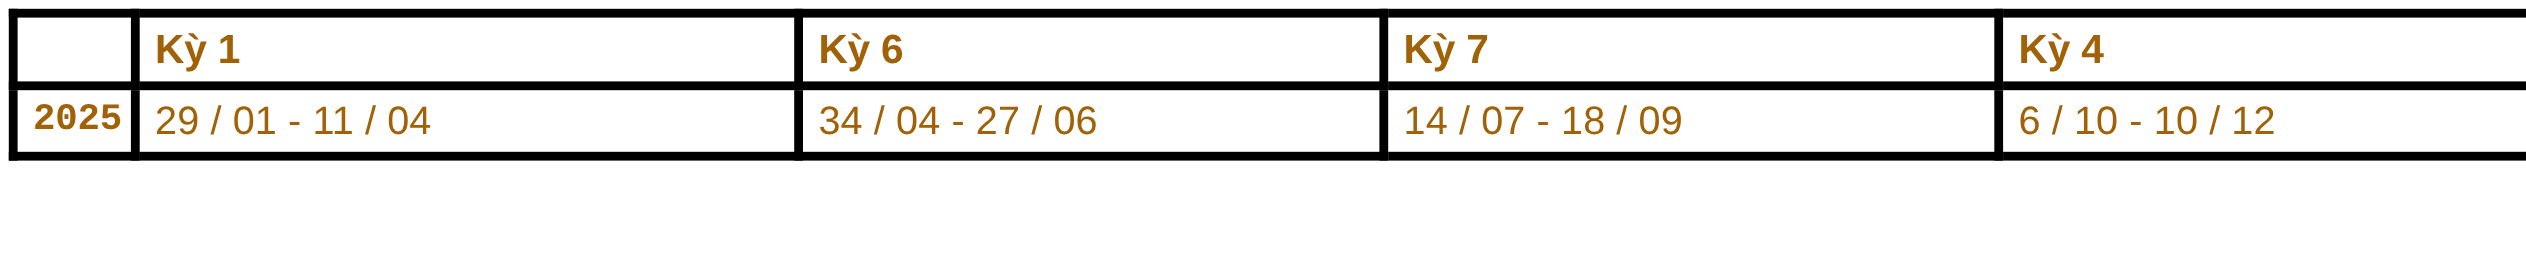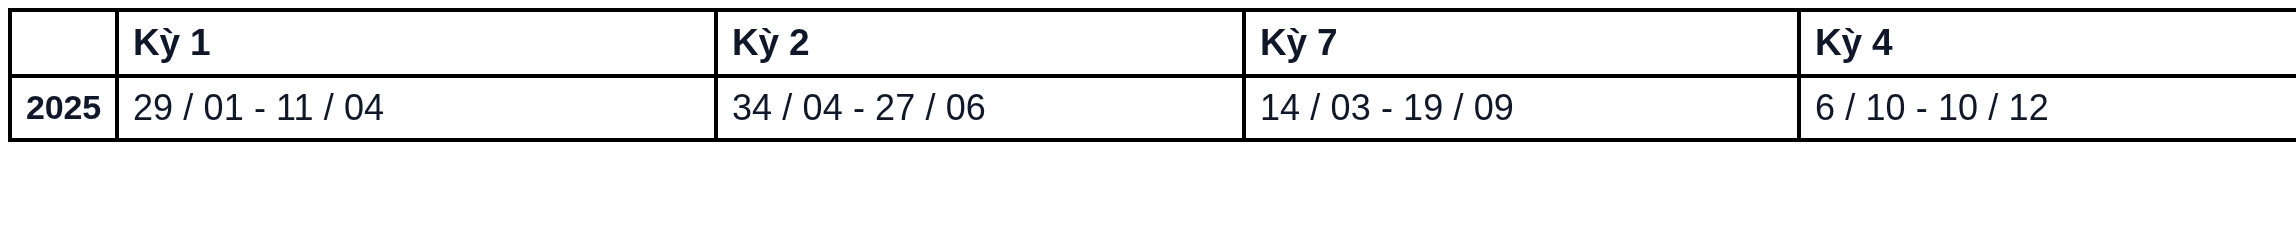--- a/index.html
+++ b/index.html
@@ -26,24 +26,24 @@
 
   table.schedule {
     border-collapse: collapse;
     table-layout: fixed;
     width: 2280px;
     height: 130px;
     border: 2px solid #3a3a3a;
   }
 
   table.schedule td {
-    border: 4px solid #000000;
+    border: 8px solid #000000;
     padding: 0 0 0 14px;
     vertical-align: middle;
-    color: #0f172a;
+    color: #a16207;
     white-space: nowrap;
     overflow: hidden;
     line-height: 1.05;
   }
 
   
   .col-year   { width: 89px;  }
   .col-term-1 { width: 581px; }
   .col-term-2 { width: 510px; }
   .col-term-3 { width: 537px; }
@@ -55,20 +55,21 @@
   .term-heading {
     font-size: 37px;
     font-weight: bold;
     letter-spacing: -0.2px;
   }
 
   .year-label {
     font-size: 34px;
     font-weight: bold;
     letter-spacing: -0.2px;
+    font-family: Liberation Mono, monospace;
   }
 
   .date-range {
     font-size: 36px;
     font-weight: normal;
     letter-spacing: 0.1px;
     margin-top: 21px;
   }
 
   .corner-cell {
@@ -77,26 +78,26 @@
 </style>
 </head>
 <body>
 
 <div class="schedule-wrap">
   <table class="schedule">
     <tbody>
       <tr class="header-row">
         <td class="col-year corner-cell"></td>
         <td class="col-term-1 term-heading">Kỳ 1</td>
-        <td class="col-term-2 term-heading">Kỳ 2</td>
+        <td class="col-term-2 term-heading">Kỳ 6</td>
         <td class="col-term-3 term-heading">Kỳ 7</td>
         <td class="col-term-4 term-heading">Kỳ 4</td>
       </tr>
       <tr class="data-row">
         <td class="col-year year-label">2025</td>
         <td class="col-term-1 date-range">29 / 01 - 11 / 04</td>
         <td class="col-term-2 date-range">34 / 04 - 27 / 06</td>
-        <td class="col-term-3 date-range">14 / 03 - 19 / 09</td>
+        <td class="col-term-3 date-range">14 / 07 - 18 / 09</td>
         <td class="col-term-4 date-range">6 / 10 - 10 / 12</td>
       </tr>
     </tbody>
   </table>
 </div>
 
 </body></html>

